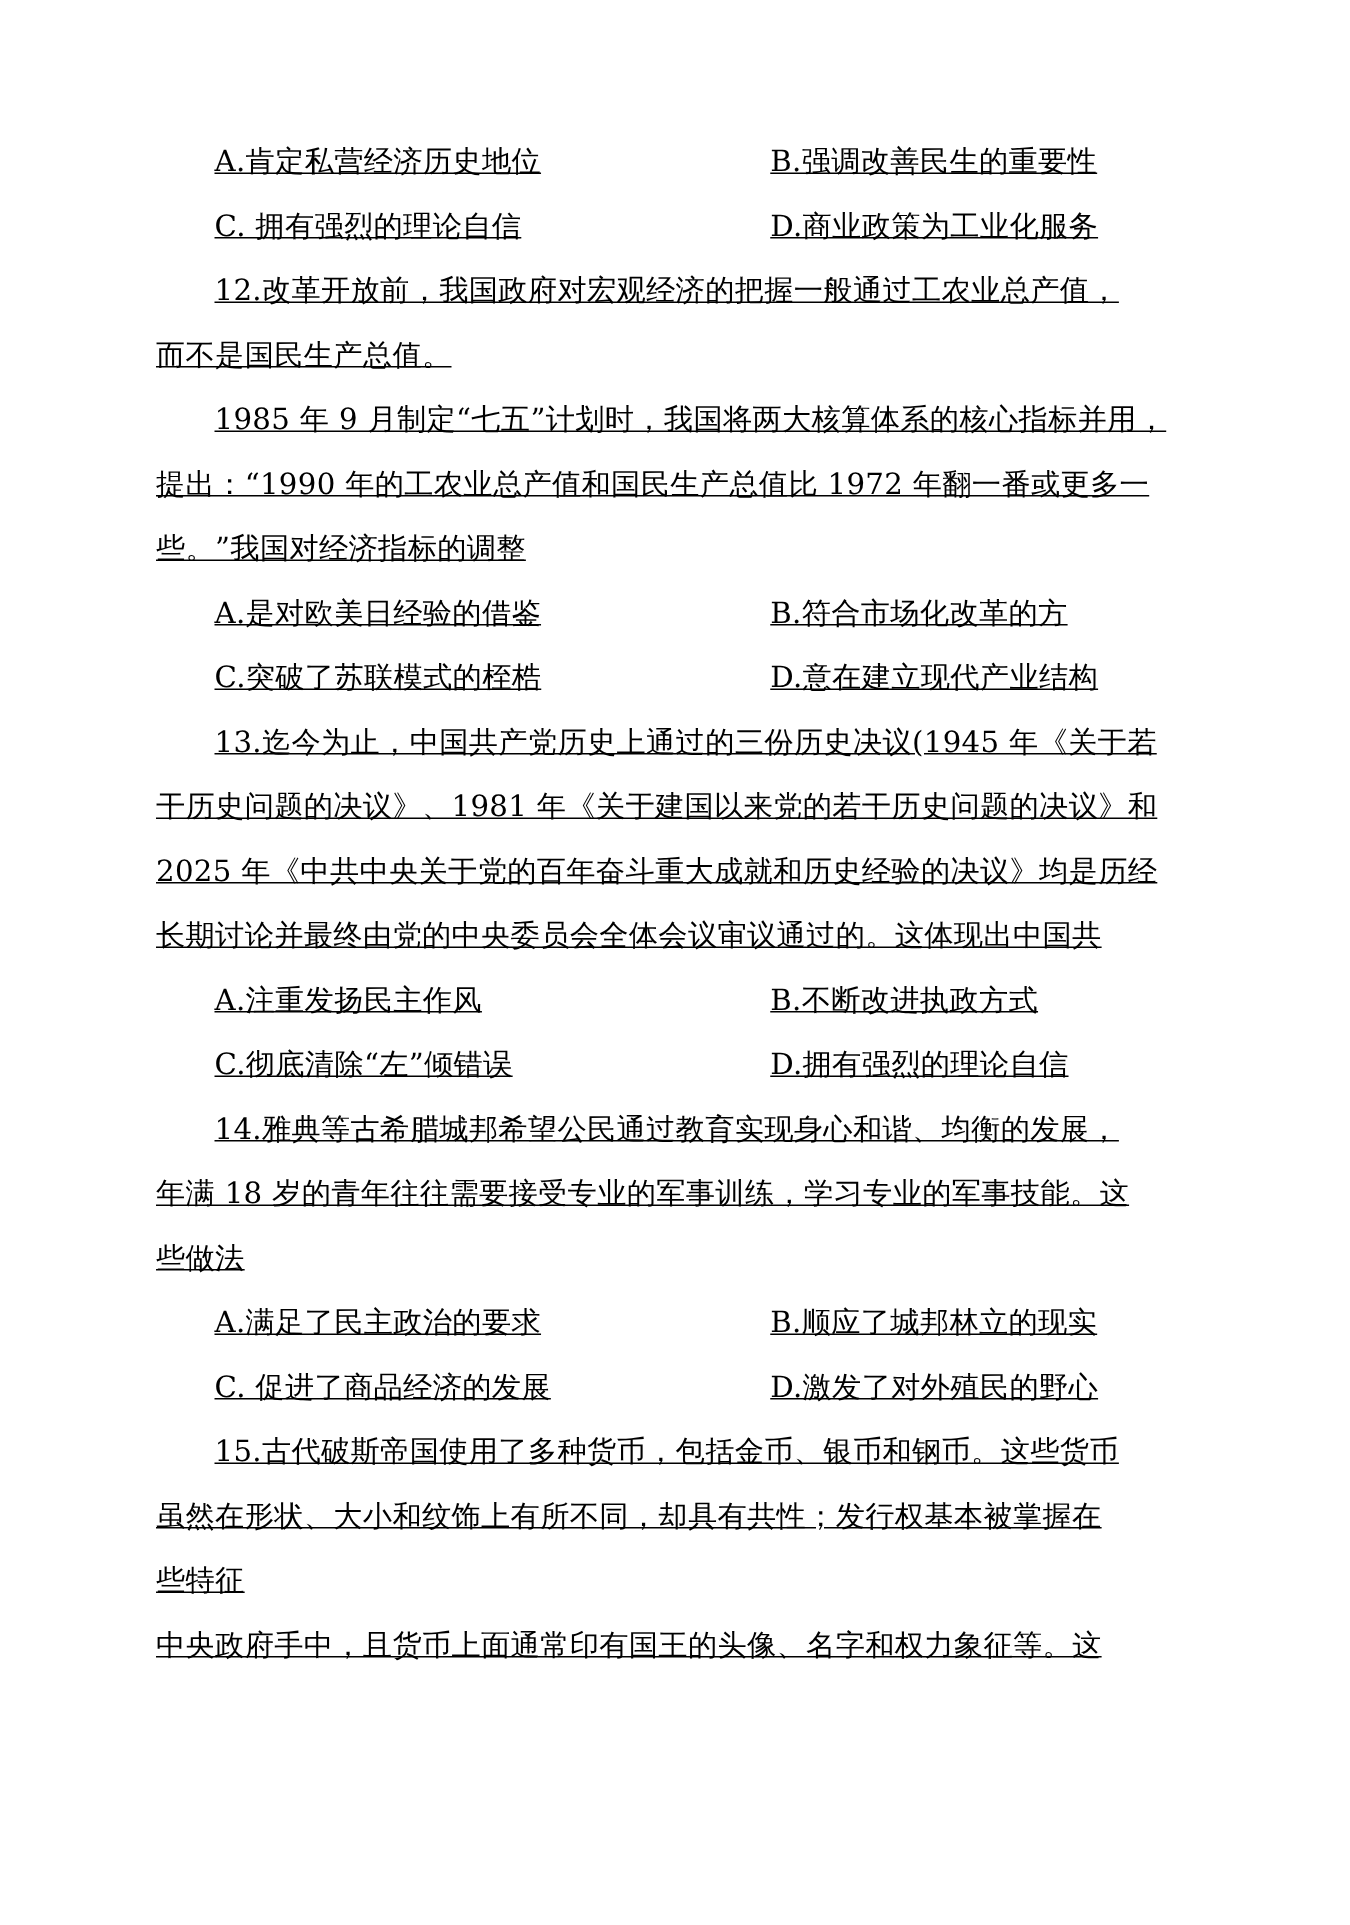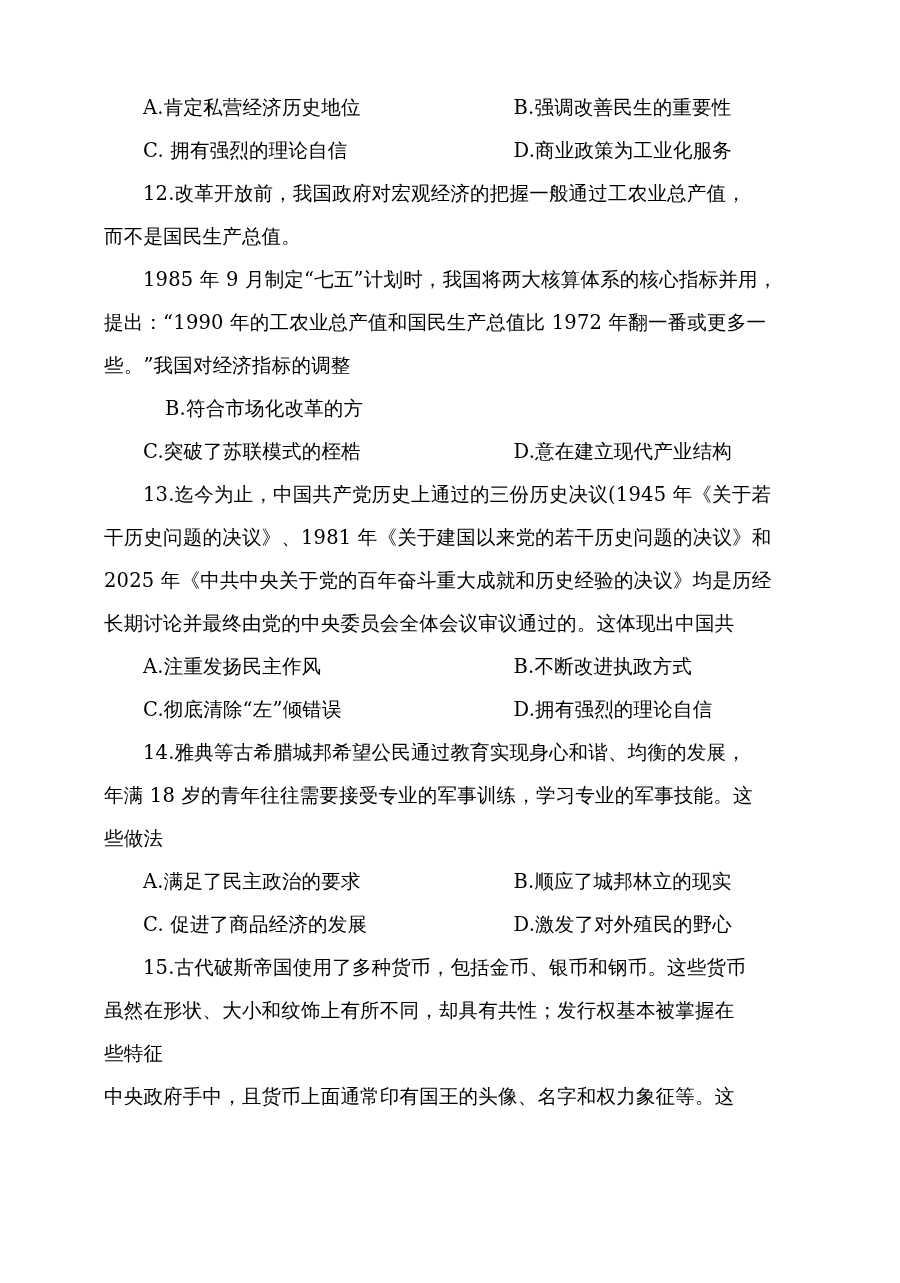--- a/index.html
+++ b/index.html
@@ -13,20 +13,21 @@
     font-family: "DejaVu Serif", "Liberation Serif", serif;
     color: #000000;
     overflow: hidden;
   }
   .page {
     position: relative;
     width: 900px;
     height: 1283px;
     box-sizing: border-box;
     padding: 86px 60px 40px 104px;
+    text-decoration: underline;
   }
   .doc-body {
     font-size: 19.5px;
     line-height: 43px;
     letter-spacing: 0.2px;
   }
   
   p.stem {
     margin: 0 0 0 0;
     text-indent: 2em;
@@ -75,20 +76,21 @@
       </div>
     </div>
 
     <div class="block">
       <p class="stem">12.改革开放前，我国政府对宏观经济的把握一般通过工农业总产值，</p>
       <p class="cont">而不是国民生产总值。</p>
       <p class="stem">1985 年 9 月制定“七五”计划时，我国将两大核算体系的核心指标并用，</p>
       <p class="cont">提出：“1990 年的工农业总产值和国民生产总值比 1972 年翻一番或更多一</p>
       <p class="cont">些。”我国对经济指标的调整</p>
       <div class="opt-row">
+        <span class="opt">A.是对欧美日经验的借鉴</span>
         <span class="opt right">B.符合市场化改革的方</span>
       </div>
       <div class="opt-row">
         <span class="opt">C.突破了苏联模式的桎梏</span>
         <span class="opt right">D.意在建立现代产业结构</span>
       </div>
     </div>
 
     <div class="block">
       <p class="stem">13.迄今为止，中国共产党历史上通过的三份历史决议(1945 年《关于若</p>

